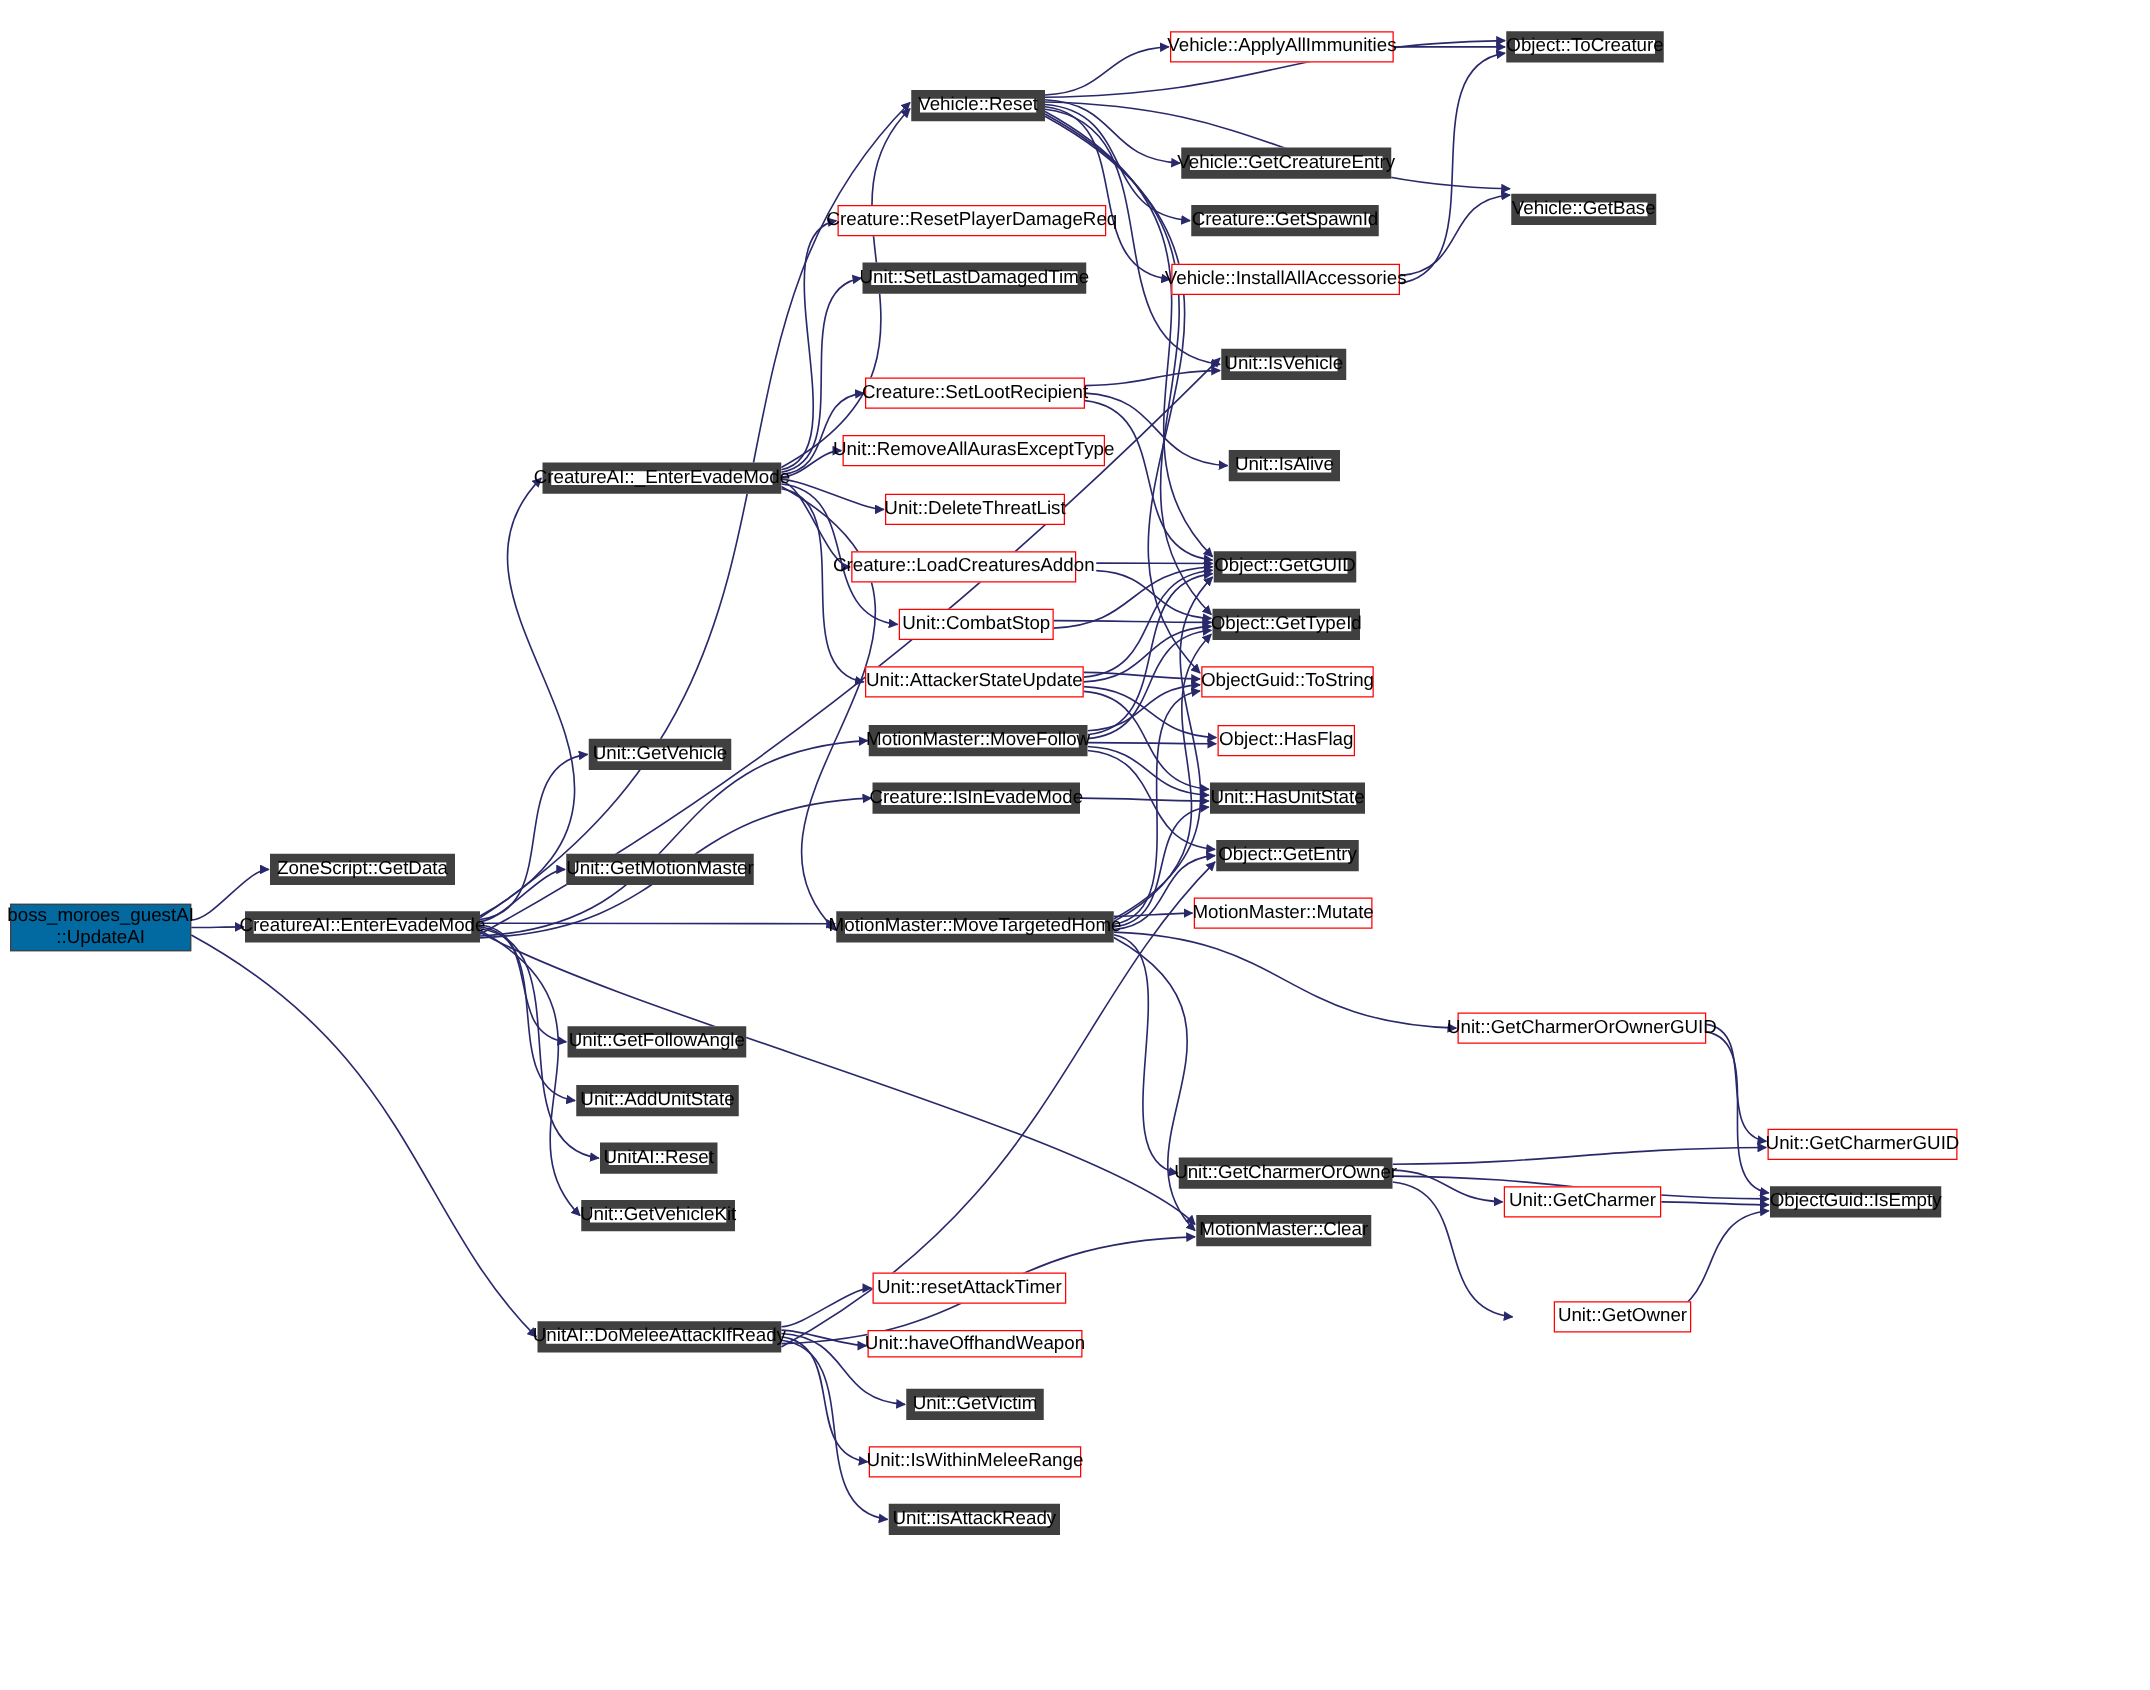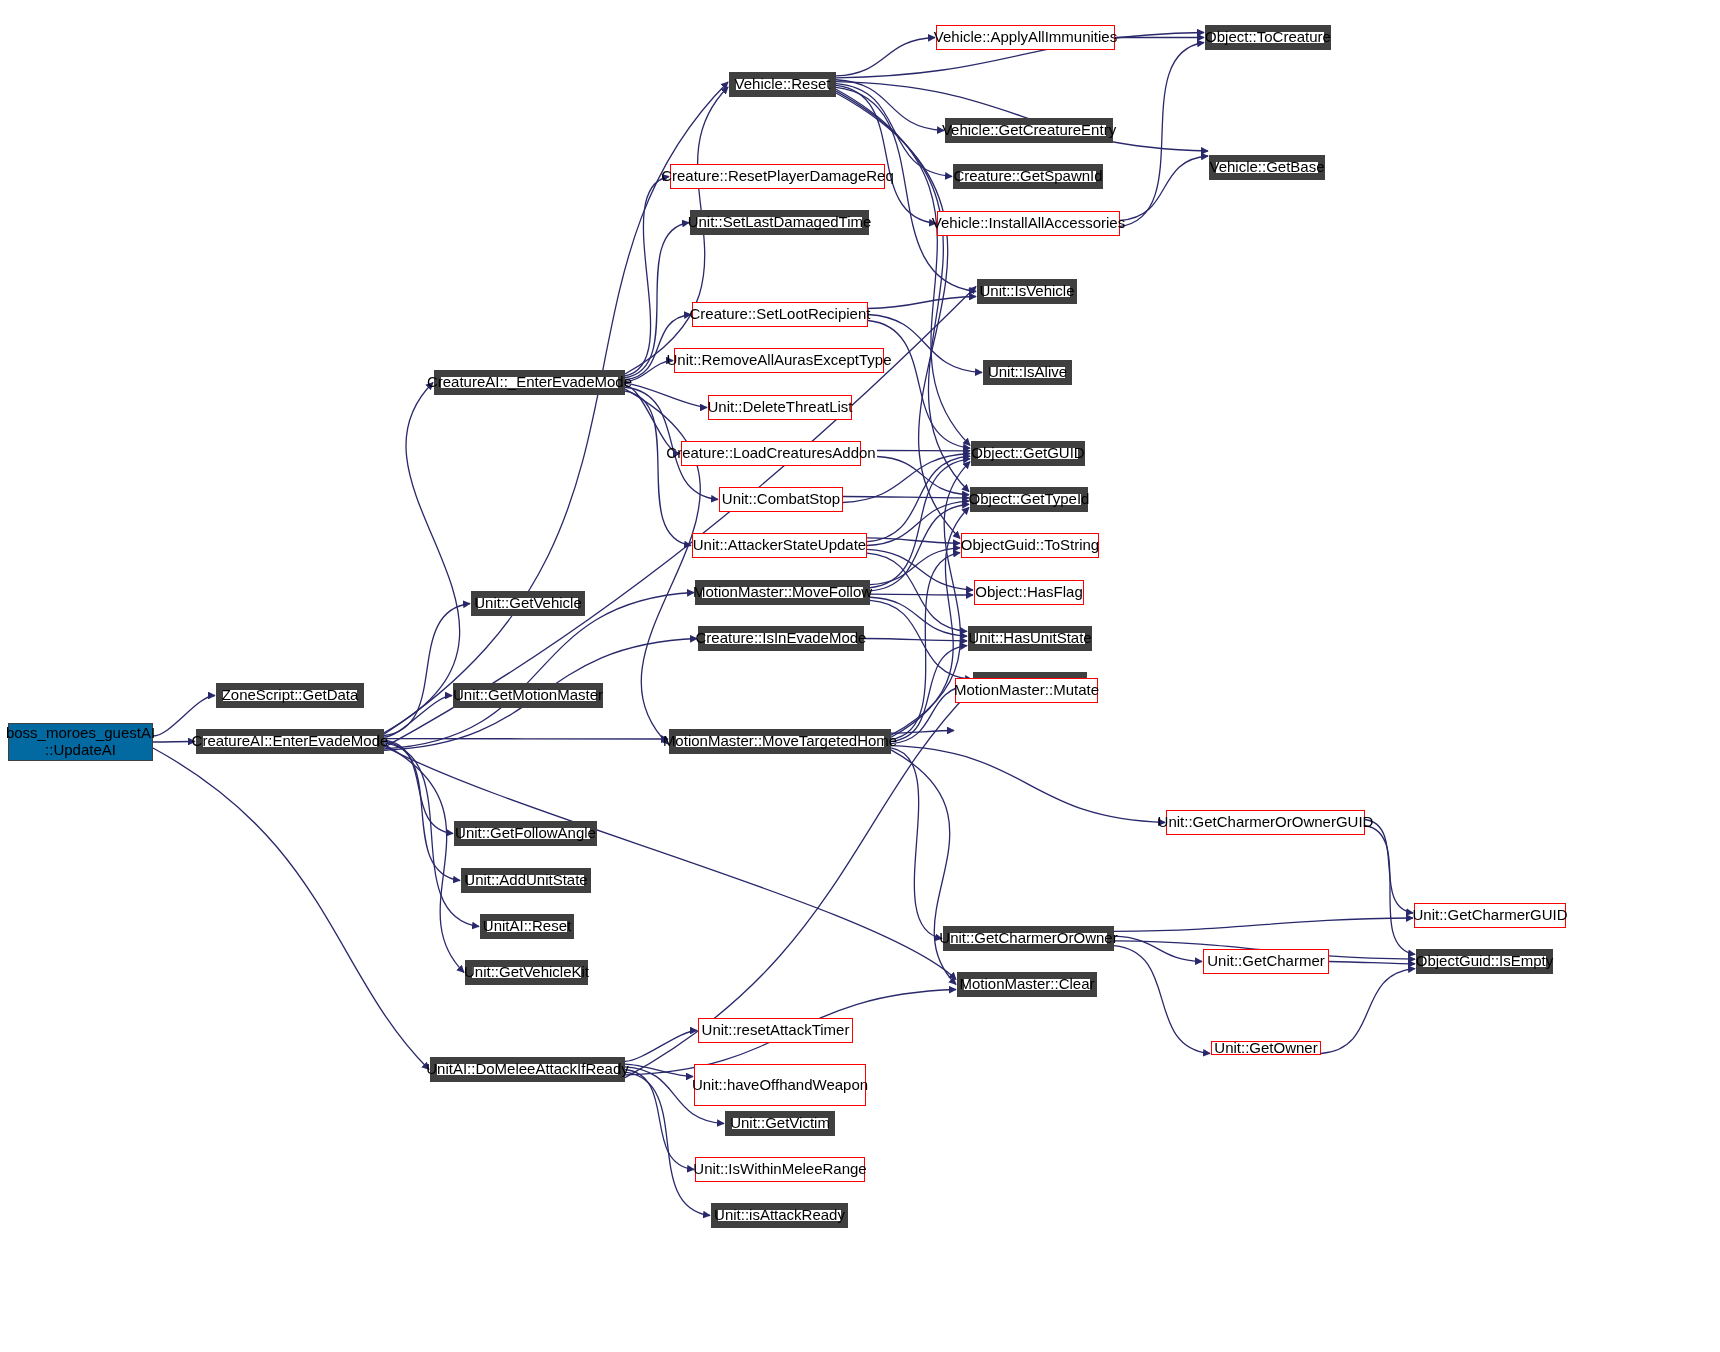--- a/index.html
+++ b/index.html
@@ -169,33 +169,33 @@
       <div class="node red" style="left: 719px; top: 487px; width: 124px; height: 25px;">Unit::CombatStop</div>
       <div class="node red" style="left: 961px; top: 533px; width: 138px; height: 25px;">ObjectGuid::ToString</div>
       <div class="node red" style="left: 692px; top: 533px; width: 175px; height: 25px;">Unit::AttackerStateUpdate</div>
       <div class="node red" style="left: 974px; top: 580px; width: 110px; height: 25px;">Object::HasFlag</div>
       <div class="node" style="left: 695px; top: 580px; width: 175px; height: 25px;">MotionMaster::MoveFollow</div>
       <div class="node" style="left: 968px; top: 626px; width: 124px; height: 25px;">Unit::HasUnitState</div>
       <div class="node" style="left: 698px; top: 626px; width: 166px; height: 25px;">Creature::IsInEvadeMode</div>
       <div class="node" style="left: 471px; top: 591px; width: 114px; height: 25px;">Unit::GetVehicle</div>
       <div class="node" style="left: 973px; top: 672px; width: 114px; height: 25px;">Object::GetEntry</div>
       <div class="node" style="left: 453px; top: 683px; width: 150px; height: 25px;">Unit::GetMotionMaster</div>
-      <div class="node red" style="left: 955px; top: 678px; width: 143px; height: 25px;">MotionMaster::Mutate</div>
+      <div class="node red" style="left: 955px; top: 718px; width: 143px; height: 25px;">MotionMaster::Mutate</div>
       <div class="node" style="left: 669px; top: 729px; width: 222px; height: 25px;">MotionMaster::MoveTargetedHome</div>
       <div class="node red" style="left: 1166px; top: 810px; width: 199px; height: 25px;">Unit::GetCharmerOrOwnerGUID</div>
       <div class="node" style="left: 454px; top: 821px; width: 143px; height: 25px;">Unit::GetFollowAngle</div>
       <div class="node" style="left: 461px; top: 868px; width: 130px; height: 25px;">Unit::AddUnitState</div>
       <div class="node" style="left: 480px; top: 914px; width: 94px; height: 25px;">UnitAI::Reset</div>
       <div class="node red" style="left: 1414px; top: 903px; width: 152px; height: 25px;">Unit::GetCharmerGUID</div>
       <div class="node" style="left: 943px; top: 926px; width: 171px; height: 25px;">Unit::GetCharmerOrOwner</div>
       <div class="node" style="left: 1416px; top: 949px; width: 137px; height: 25px;">ObjectGuid::IsEmpty</div>
       <div class="node red" style="left: 1203px; top: 949px; width: 126px; height: 25px;">Unit::GetCharmer</div>
       <div class="node" style="left: 465px; top: 960px; width: 123px; height: 25px;">Unit::GetVehicleKit</div>
       <div class="node" style="left: 957px; top: 972px; width: 140px; height: 25px;">MotionMaster::Clear</div>
-      <div class="node red" style="left: 1211px; top: 1041px; width: 110px; height: 14px;">Unit::GetOwner</div>
+      <div class="node red" style="left: 1243px; top: 1041px; width: 110px; height: 25px;">Unit::GetOwner</div>
       <div class="node red" style="left: 698px; top: 1018px; width: 155px; height: 25px;">Unit::resetAttackTimer</div>
       <div class="node" style="left: 430px; top: 1057px; width: 195px; height: 25px;">UnitAI::DoMeleeAttackIfReady</div>
-      <div class="node red" style="left: 694px; top: 1064px; width: 172px; height: 42px; text-align: right;">Unit::haveOffhandWeapon</div>
+      <div class="node red" style="left: 694px; top: 1064px; width: 172px; height: 22px; text-align: right;">Unit::haveOffhandWeapon</div>
       <div class="node" style="left: 725px; top: 1111px; width: 110px; height: 25px;">Unit::GetVictim</div>
       <div class="node red" style="left: 695px; top: 1157px; width: 170px; height: 25px;">Unit::IsWithinMeleeRange</div>
       <div class="node" style="left: 711px; top: 1203px; width: 137px; height: 25px;">Unit::isAttackReady</div>
     </div>
 </div>
 
 </body></html>

